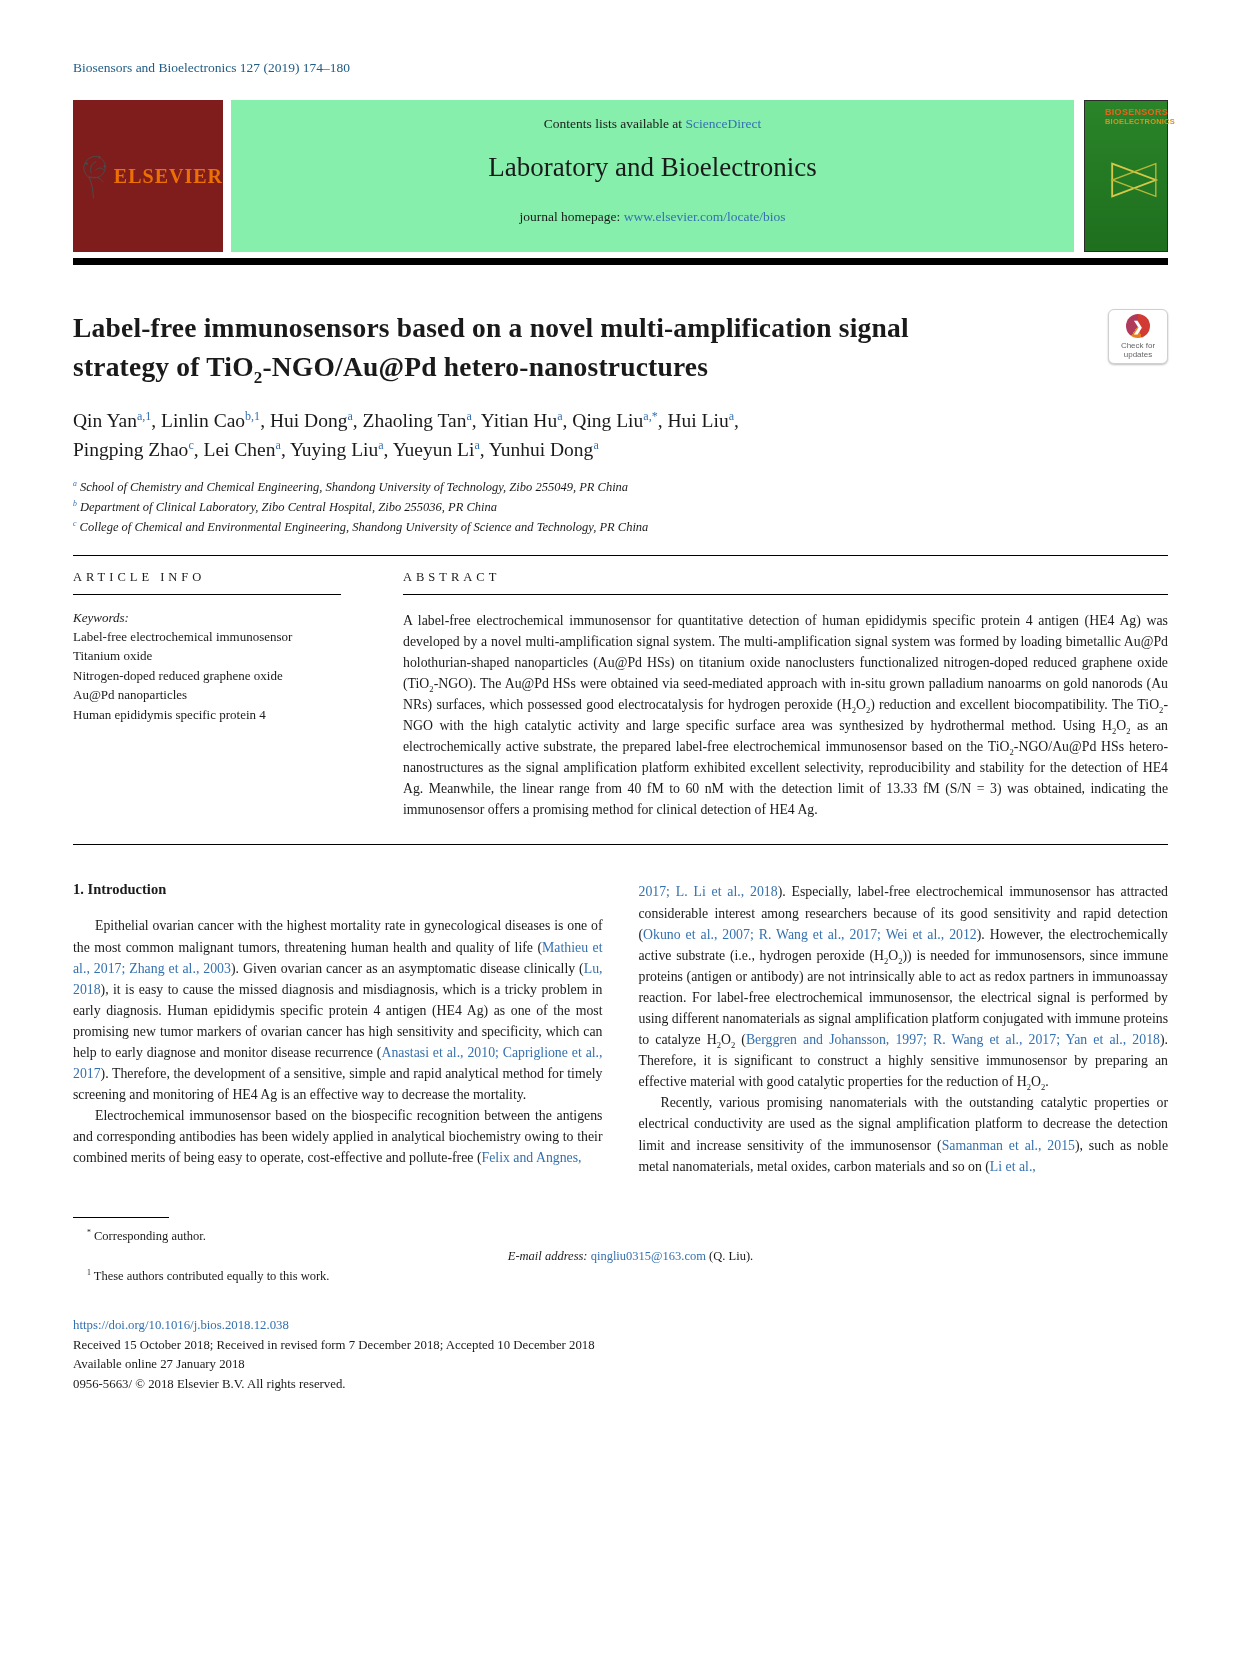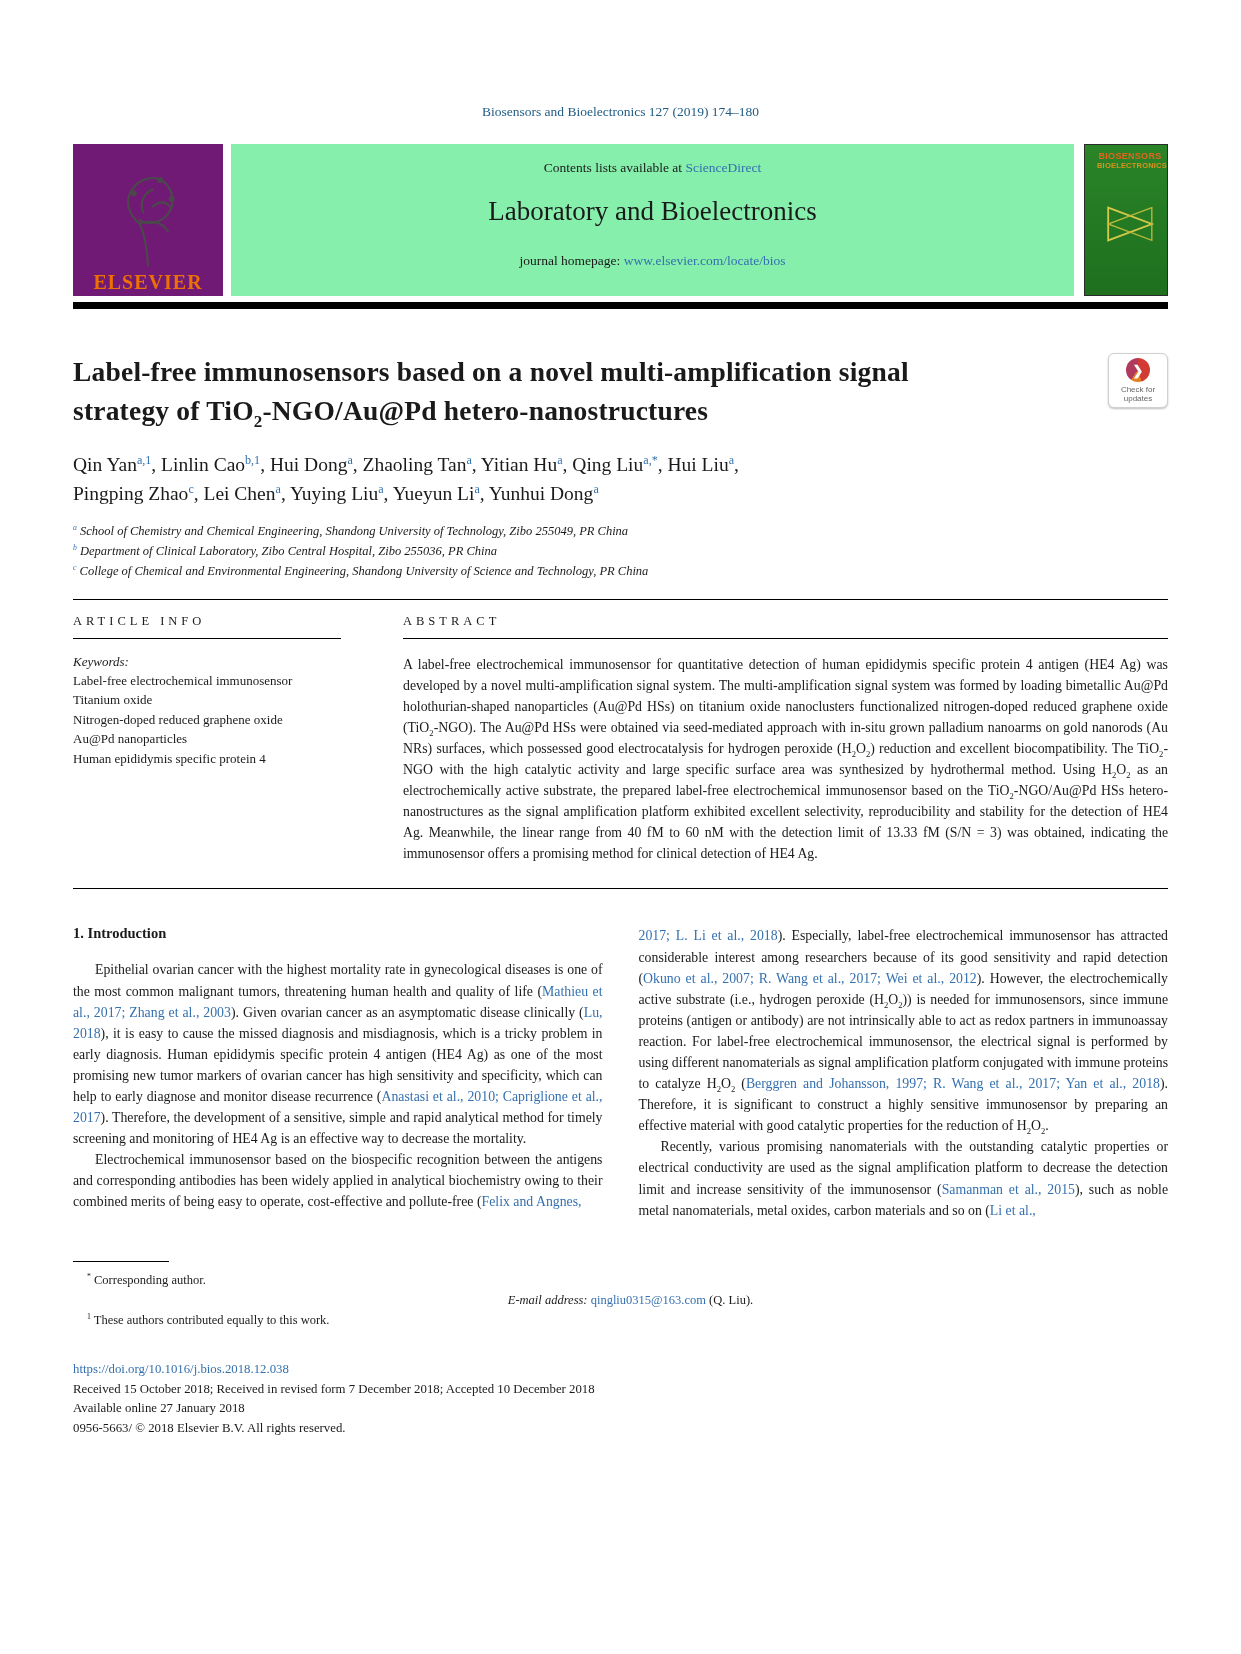--- a/index.html
+++ b/index.html
@@ -4,30 +4,30 @@
 <style>
   * { margin:0; padding:0; box-sizing:border-box; }
   html,body { background:#ffffff; }
   body {
     width:1241px; height:1654px; overflow:hidden;
     font-family:"Liberation Serif","DejaVu Serif",serif;
     color:#1a1a1a;
   }
   .page { padding:60px 73px 0 73px; width:100%; height:100%; }
 
-  .top-cite { text-align:center; font-size:13.5px; color:#1f5b83;margin-top:44px; }
+  .top-cite { font-size:13.5px; color:#1f5b83; }
 
   .header-row { display:flex; margin-top:24px; height:152px; }
-  .logo-box { width:150px; background:#701a75; display:flex; flex-direction:column; align-items:center; justify-content:flex-end; padding-bottom:2px; }
+  .logo-box { width:150px; background:#7f1d1d; display:flex; flex-direction:row; align-items:center; justify-content:flex-end; padding-bottom:2px; }
   .logo-text { color:#ec7004; font-size:20px; letter-spacing:1px; margin-top:2px; font-weight:bold; }
   .center-box { flex:1; background:#86efac; text-align:center; padding-top:16px; margin-left:8px; }
   .contents-line { font-size:13.5px; }
   .journal-title { font-size:27px; margin-top:20px; }
   .homepage-line { font-size:13.5px; margin-top:26px; }
-  .cover-box { width:84px; height:152px; margin-left:10px; background:linear-gradient(#2a8428,#1e6f1e); border:1px solid #2b2b2b; padding:6px 4px 4px 12px; text-align:center; position:relative; }
+  .cover-box { width:84px; height:152px; margin-left:10px; background:linear-gradient(#2a8428,#1e6f1e); border:1px solid #2b2b2b; padding:6px 4px 4px 20px; text-align:center; position:relative; }
   .cover-t1 { color:#e8641c; font-family:"Liberation Sans",sans-serif; font-weight:bold; font-size:9px; letter-spacing:0.3px; }
   .cover-t2 { color:#d9931c; font-family:"Liberation Sans",sans-serif; font-weight:bold; font-size:7.5px; letter-spacing:0.2px; }
   .cover-graphic { margin-top:34px; }
 
   .black-bar { height:7px; background:#000; margin-top:6px; }
 
   .title-row { display:flex; margin-top:44px; gap:24px; align-items:flex-start; }
   h1.article-title { font-size:27.5px; font-weight:bold; line-height:1.4; flex:1; letter-spacing:0.2px; }
   .crossmark { width:60px; min-height:50px; border:1px solid #d0d0d0; border-radius:6px; box-shadow:0 1px 2px rgba(0,0,0,0.25); display:flex; flex-direction:column; align-items:center; padding:4px 2px; cursor:pointer; background:#fff; }
   .cm-circle { width:24px; height:24px; border-radius:50%; background:conic-gradient(#d23b33 0 45%, #e67e22 45% 60%, #b03a5b 60% 100%); color:#fff; font-family:"Liberation Sans",sans-serif; font-weight:bold; font-size:13px; display:flex; align-items:center; justify-content:center; }

